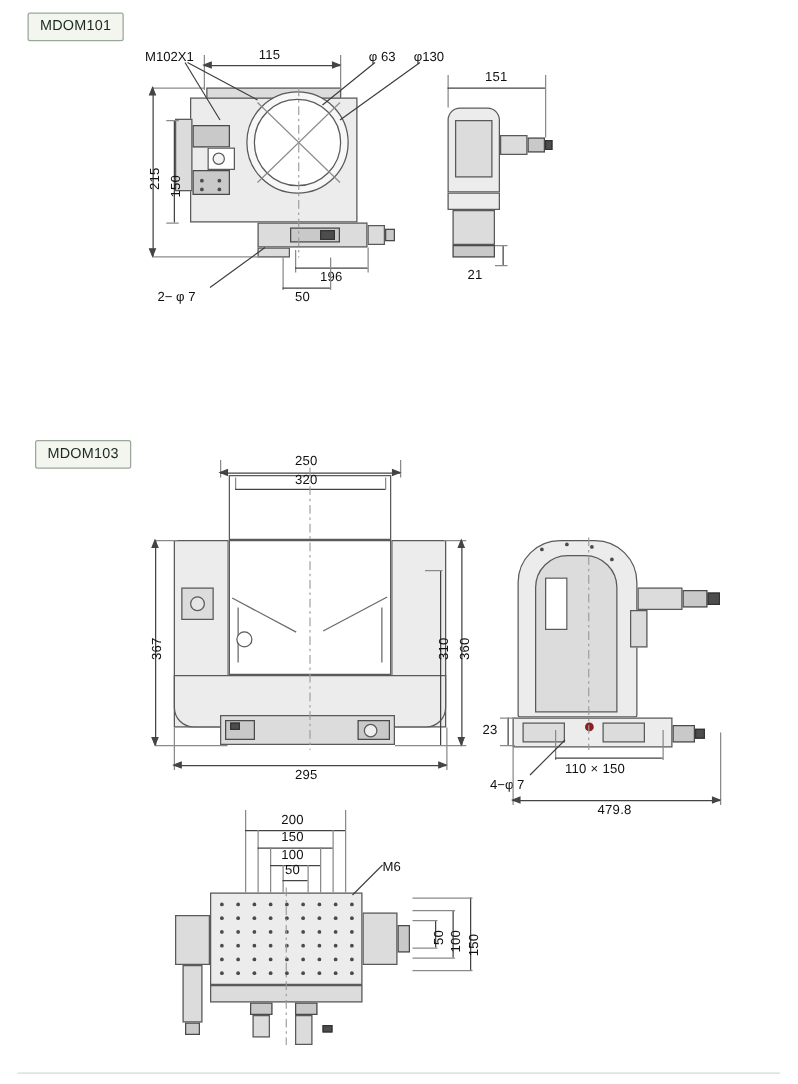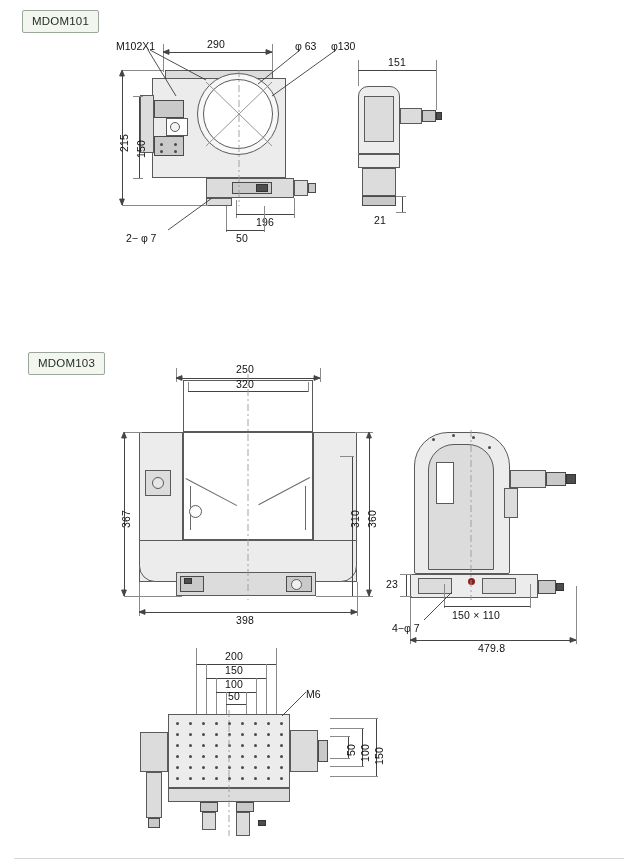--- a/index.html
+++ b/index.html
@@ -120,21 +120,21 @@
     <div class="shape fill-m" style="left:206px; top:178px; width:88px; height:20px;"></div>
     <div class="shape fill-d" style="left:232px; top:182px; width:40px; height:12px;"></div>
     <div class="shape fill-k" style="left:256px; top:184px; width:12px; height:8px;"></div>
     <div class="shape fill-m" style="left:294px; top:180px; width:14px; height:16px;"></div>
     <div class="shape fill-d" style="left:308px; top:183px; width:8px; height:10px;"></div>
     <div class="shape fill-m" style="left:206px; top:198px; width:26px; height:8px;"></div>
 
     <div class="ext" style="left:163px; top:44px; height:28px;"></div>
     <div class="ext" style="left:272px; top:44px; height:28px;"></div>
     <div class="dimline" style="left:163px; top:52px; width:109px;"></div>
-    <div class="dim-txt" style="left:207px; top:38px;">290</div>
+    <div class="dim-txt" style="left:207px; top:38px;">115</div>
 
     <div class="dimvert" style="left:122px; top:70px; height:135px;"></div>
     <div class="exth" style="left:122px; top:70px; width:42px;"></div>
     <div class="exth" style="left:122px; top:205px; width:86px;"></div>
     <div class="dim-txt vert" style="left:118px; top:152px;">215</div>
 
     <div class="dimvert" style="left:139px; top:96px; height:82px;"></div>
     <div class="exth" style="left:133px; top:96px; width:10px;"></div>
     <div class="exth" style="left:133px; top:178px; width:10px;"></div>
     <div class="dim-txt vert" style="left:135px; top:158px;">150</div>
@@ -221,21 +221,21 @@
     <div class="exth" style="left:316px; top:596px; width:57px;"></div>
     <div class="dim-txt vert" style="left:366px; top:528px;">360</div>
 
     <div class="dimvert" style="left:352px; top:456px; height:140px;"></div>
     <div class="exth" style="left:340px; top:456px; width:14px;"></div>
     <div class="dim-txt vert" style="left:349px; top:528px;">310</div>
 
     <div class="ext" style="left:139px; top:582px; height:34px;"></div>
     <div class="ext" style="left:357px; top:582px; height:34px;"></div>
     <div class="dimline" style="left:139px; top:612px; width:218px;"></div>
-    <div class="dim-txt" style="left:236px; top:614px;">398</div>
+    <div class="dim-txt" style="left:236px; top:614px;">295</div>
   </div>
 
   <div>
 
     <div class="shape fill-l" style="left:414px; top:432px; width:96px; height:142px; border-radius:34px 34px 2px 2px;"></div>
     <div class="shape fill-m" style="left:428px; top:444px; width:66px; height:126px; border-radius:26px 26px 0 0;"></div>
     <div class="shape fill-w" style="left:436px; top:462px; width:18px; height:42px;"></div>
     <div class="dot" style="left:432px; top:438px;"></div>
     <div class="dot" style="left:452px; top:434px;"></div>
     <div class="dot" style="left:472px; top:436px;"></div>
@@ -254,21 +254,21 @@
     <div class="circle" style="left:468px; top:578px; width:7px; height:7px; background:#8a1f1f;"></div>
 
     <div class="dimvert" style="left:406px; top:574px; height:22px;"></div>
     <div class="exth" style="left:400px; top:574px; width:12px;"></div>
     <div class="exth" style="left:400px; top:596px; width:12px;"></div>
     <div class="dim-txt" style="left:386px; top:578px;">23</div>
 
     <div class="ext" style="left:444px; top:584px; height:24px;"></div>
     <div class="ext" style="left:530px; top:584px; height:24px;"></div>
     <div class="dimline" style="left:444px; top:606px; width:86px;"></div>
-    <div class="dim-txt" style="left:452px; top:609px;">150 × 110</div>
+    <div class="dim-txt" style="left:452px; top:609px;">110 × 150</div>
 
     <div class="lbl-txt" style="left:392px; top:622px;">4−φ 7</div>
 
     <div class="ext" style="left:410px; top:598px; height:46px;"></div>
     <div class="ext" style="left:576px; top:586px; height:58px;"></div>
     <div class="dimline" style="left:410px; top:640px; width:166px;"></div>
     <div class="dim-txt" style="left:478px; top:642px;">479.8</div>
   </div>
 
   <div>

